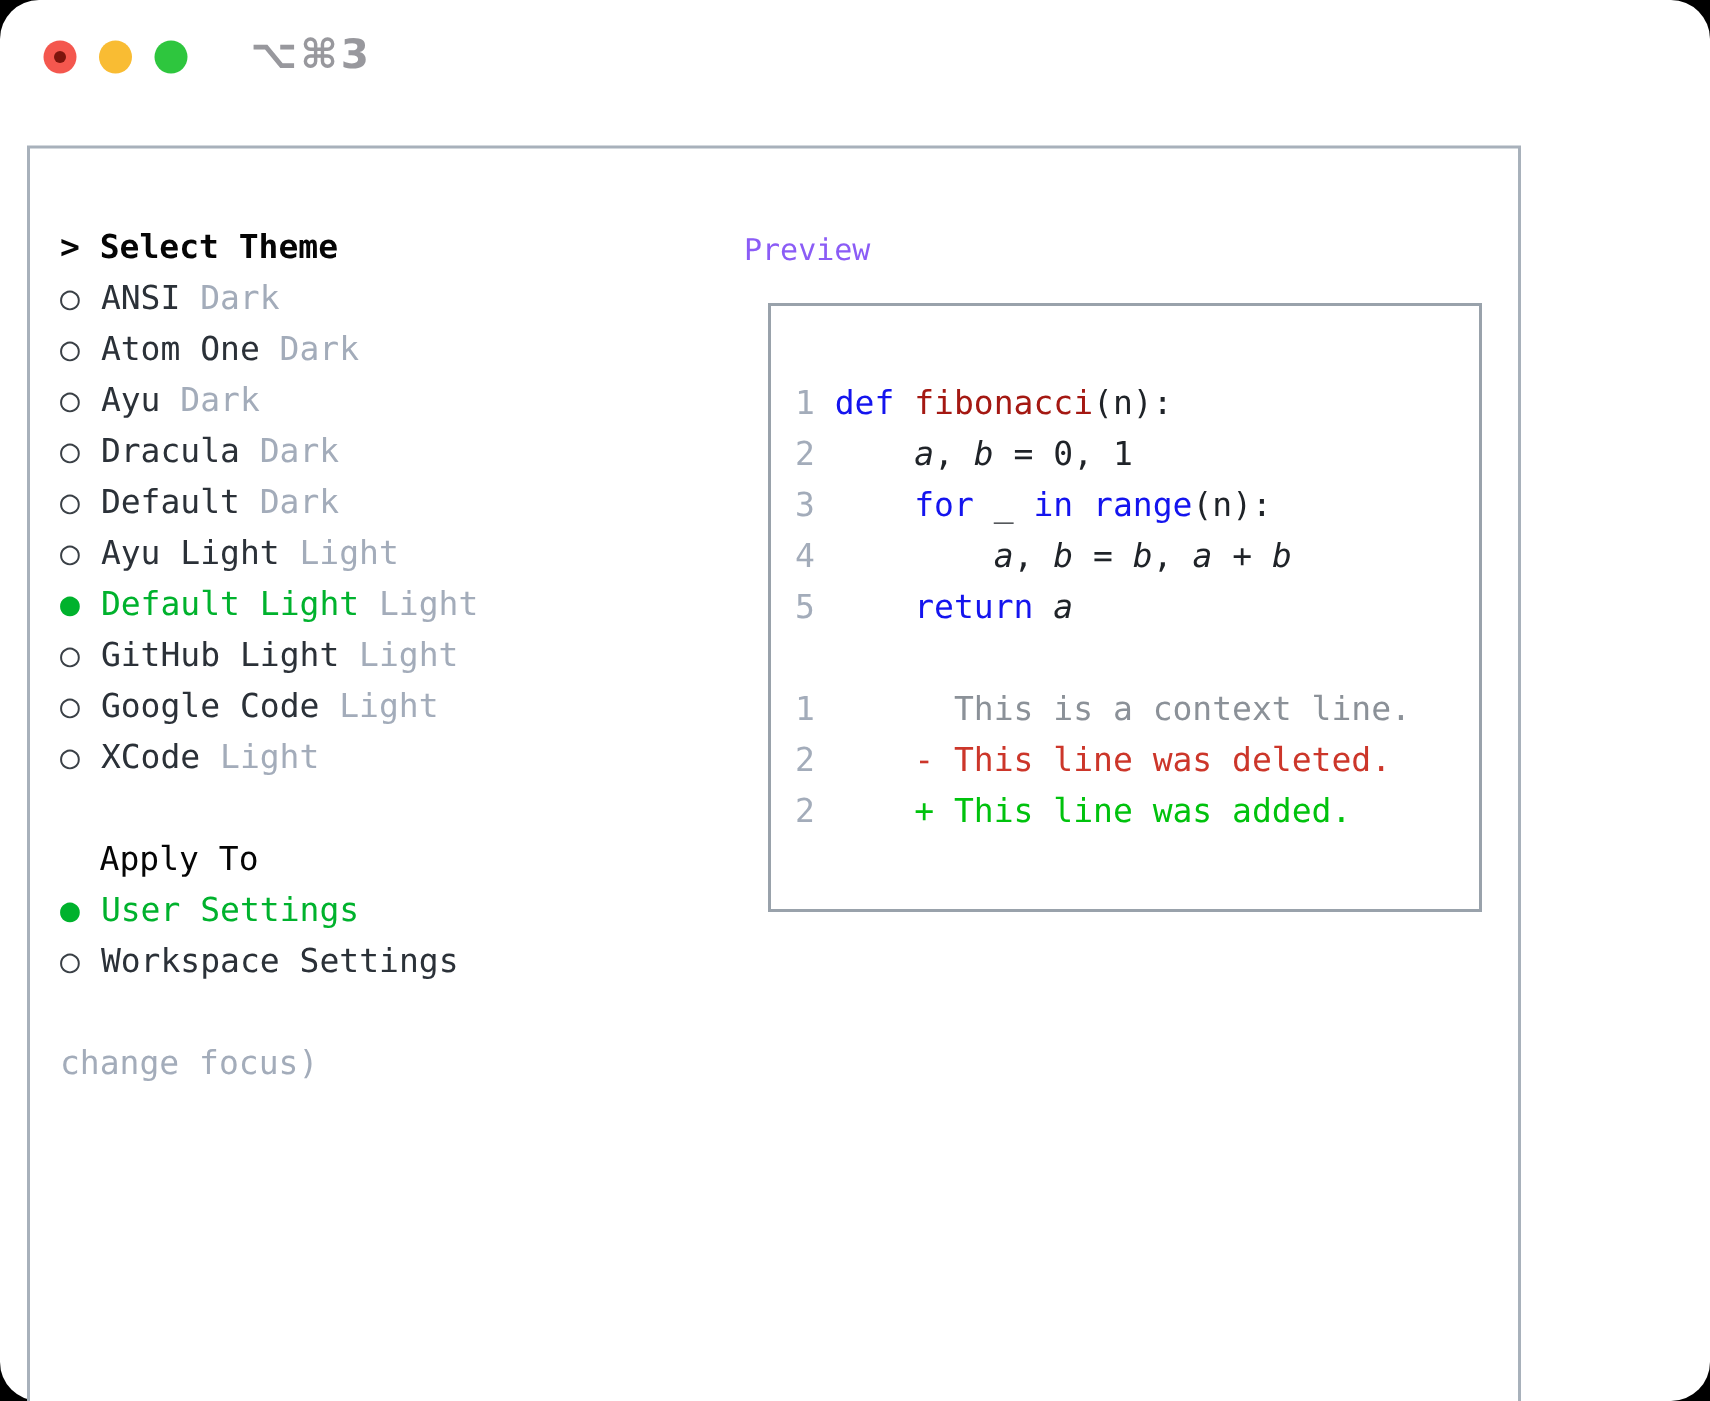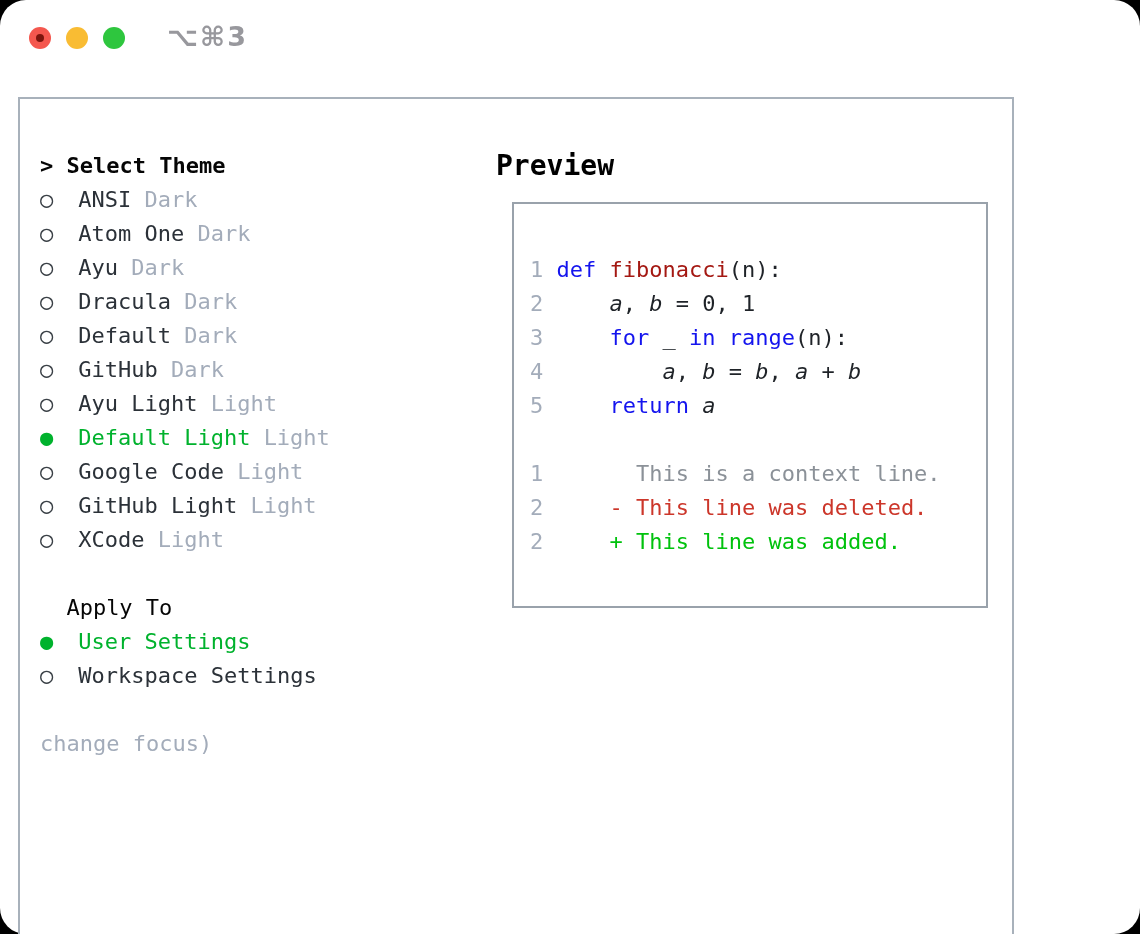--- a/index.html
+++ b/index.html
@@ -23,30 +23,30 @@
     font-weight:700;font-size:27px;color:var(--title-gray);letter-spacing:2px}
   .panel{position:absolute;left:18px;top:97px;width:996px;height:857px;
     border:2px solid var(--panel-border);border-radius:0;background:var(--window-bg)}
   .leftcol{position:absolute;left:20px;top:50px}
   .row{height:34px;line-height:34px;white-space:pre;font-size:22px;color:var(--dark)}
   .row.blank{height:34px}
   .cursor{font-weight:700;color:#050505}
   .hdr{font-weight:700;color:#050505;margin-left:13.2px}
   .bullet{color:#3a4046}
   .bullet.on{color:var(--green)}
-  .name{color:var(--dark);margin-left:25px}
+  .name{color:var(--dark);margin-left:14px}
   .item.selected .name{color:var(--green)}
   .item.selected .bullet{color:var(--green)}
   .tag{color:var(--muted);margin-left:13.2px}
   .apply-hdr{color:#050505;padding-left:26.4px}
   .apply-item .name{color:var(--dark)}
   .apply-item.selected .name{color:var(--green)}
   .help{color:var(--muted)}
   .preview-hdr{position:absolute;left:476px;top:50px;height:34px;line-height:34px;
-    font-size:28px;font-weight:700;color:#000000;white-space:pre}
+    font-size:20px;font-weight:400;color:#8b5cf6;white-space:pre}
   .preview-box{position:absolute;left:492px;top:103px;width:476px;height:406px;
     border:2px solid var(--preview-border);padding:49px 0 0 16px;background:var(--window-bg)}
   .t-ln{color:var(--ln)}
   .t-pl{color:var(--plain)}
   .t-kw{color:var(--blue)}
   .t-fn{color:var(--fnred)}
   .t-var{color:var(--plain);font-style:italic}
   .t-ctx{color:var(--ctx)}
   .t-del{color:var(--delred)}
   .t-add{color:var(--addgreen)}
@@ -66,25 +66,24 @@
 
   <div class="panel">
     <div class="leftcol">
       <div class="row"><span class="cursor">&gt;</span><span class="hdr">Select Theme</span></div>
       <div>
           <div class="row item"><span class="bullet">○</span><span class="name">ANSI</span><span class="tag">Dark</span></div>
           <div class="row item"><span class="bullet">○</span><span class="name">Atom One</span><span class="tag">Dark</span></div>
           <div class="row item"><span class="bullet">○</span><span class="name">Ayu</span><span class="tag">Dark</span></div>
           <div class="row item"><span class="bullet">○</span><span class="name">Dracula</span><span class="tag">Dark</span></div>
           <div class="row item"><span class="bullet">○</span><span class="name">Default</span><span class="tag">Dark</span></div>
-          <div class="row item"><span class="bullet">○</span><span class="name">GitHub</span><span class="tag">Dark</span></div>
           <div class="row item"><span class="bullet">○</span><span class="name">Ayu Light</span><span class="tag">Light</span></div>
           <div class="row item selected"><span class="bullet on">●</span><span class="name">Default Light</span><span class="tag">Light</span></div>
+          <div class="row item"><span class="bullet">○</span><span class="name">GitHub Light</span><span class="tag">Light</span></div>
           <div class="row item"><span class="bullet">○</span><span class="name">Google Code</span><span class="tag">Light</span></div>
-          <div class="row item"><span class="bullet">○</span><span class="name">GitHub Light</span><span class="tag">Light</span></div>
           <div class="row item"><span class="bullet">○</span><span class="name">XCode</span><span class="tag">Light</span></div>
         </div>
       <div class="row blank"></div>
       <div class="row apply-hdr">Apply To</div>
       <div>
           <div class="row item apply-item selected"><span class="bullet on">●</span><span class="name">User Settings</span></div>
           <div class="row item apply-item"><span class="bullet">○</span><span class="name">Workspace Settings</span></div>
         </div>
       <div class="row blank"></div>
       <div class="row help">change focus)</div>

